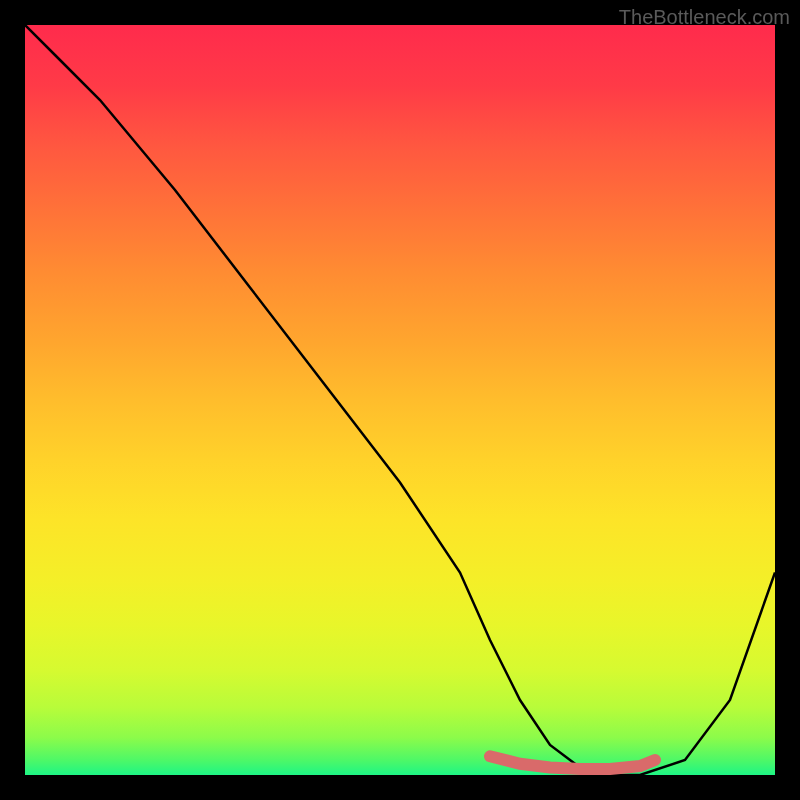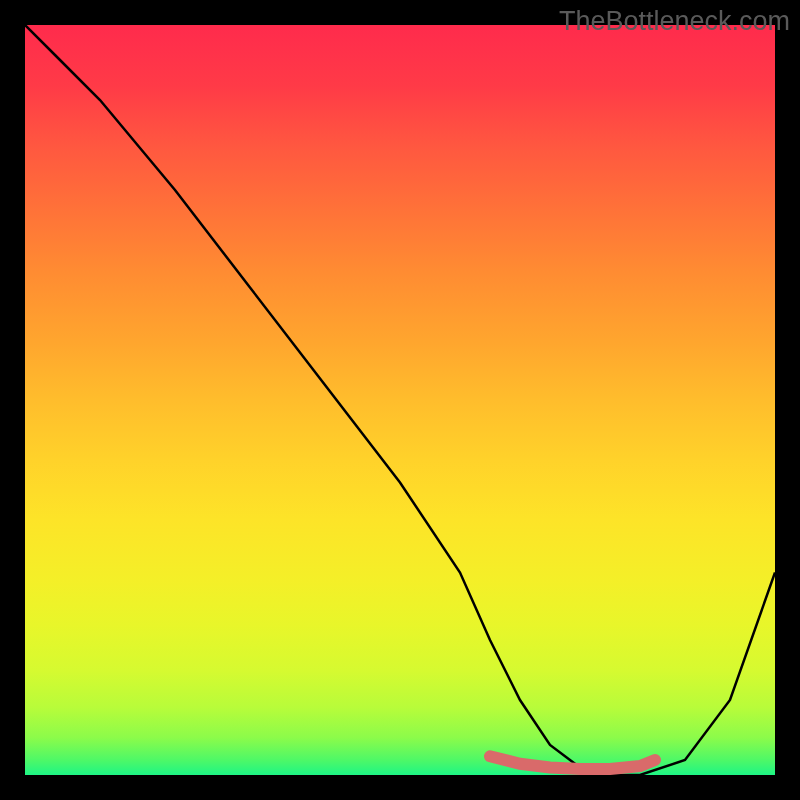--- a/index.html
+++ b/index.html
@@ -10,21 +10,21 @@
     background: #000;
     font-family: Arial, sans-serif;
     position: relative;
     overflow: hidden;
   }
   .watermark {
     position: absolute;
     top: 6px;
     right: 10px;
     color: #5a5a5a;
-    font-size: 27px;
+    font-size: 20px;
     z-index: 10;
     font-weight: 500;
   }
   .plot-area {
     position: absolute;
     left: 25px;
     top: 25px;
     width: 750px;
     height: 750px;
     background: linear-gradient(to bottom,

